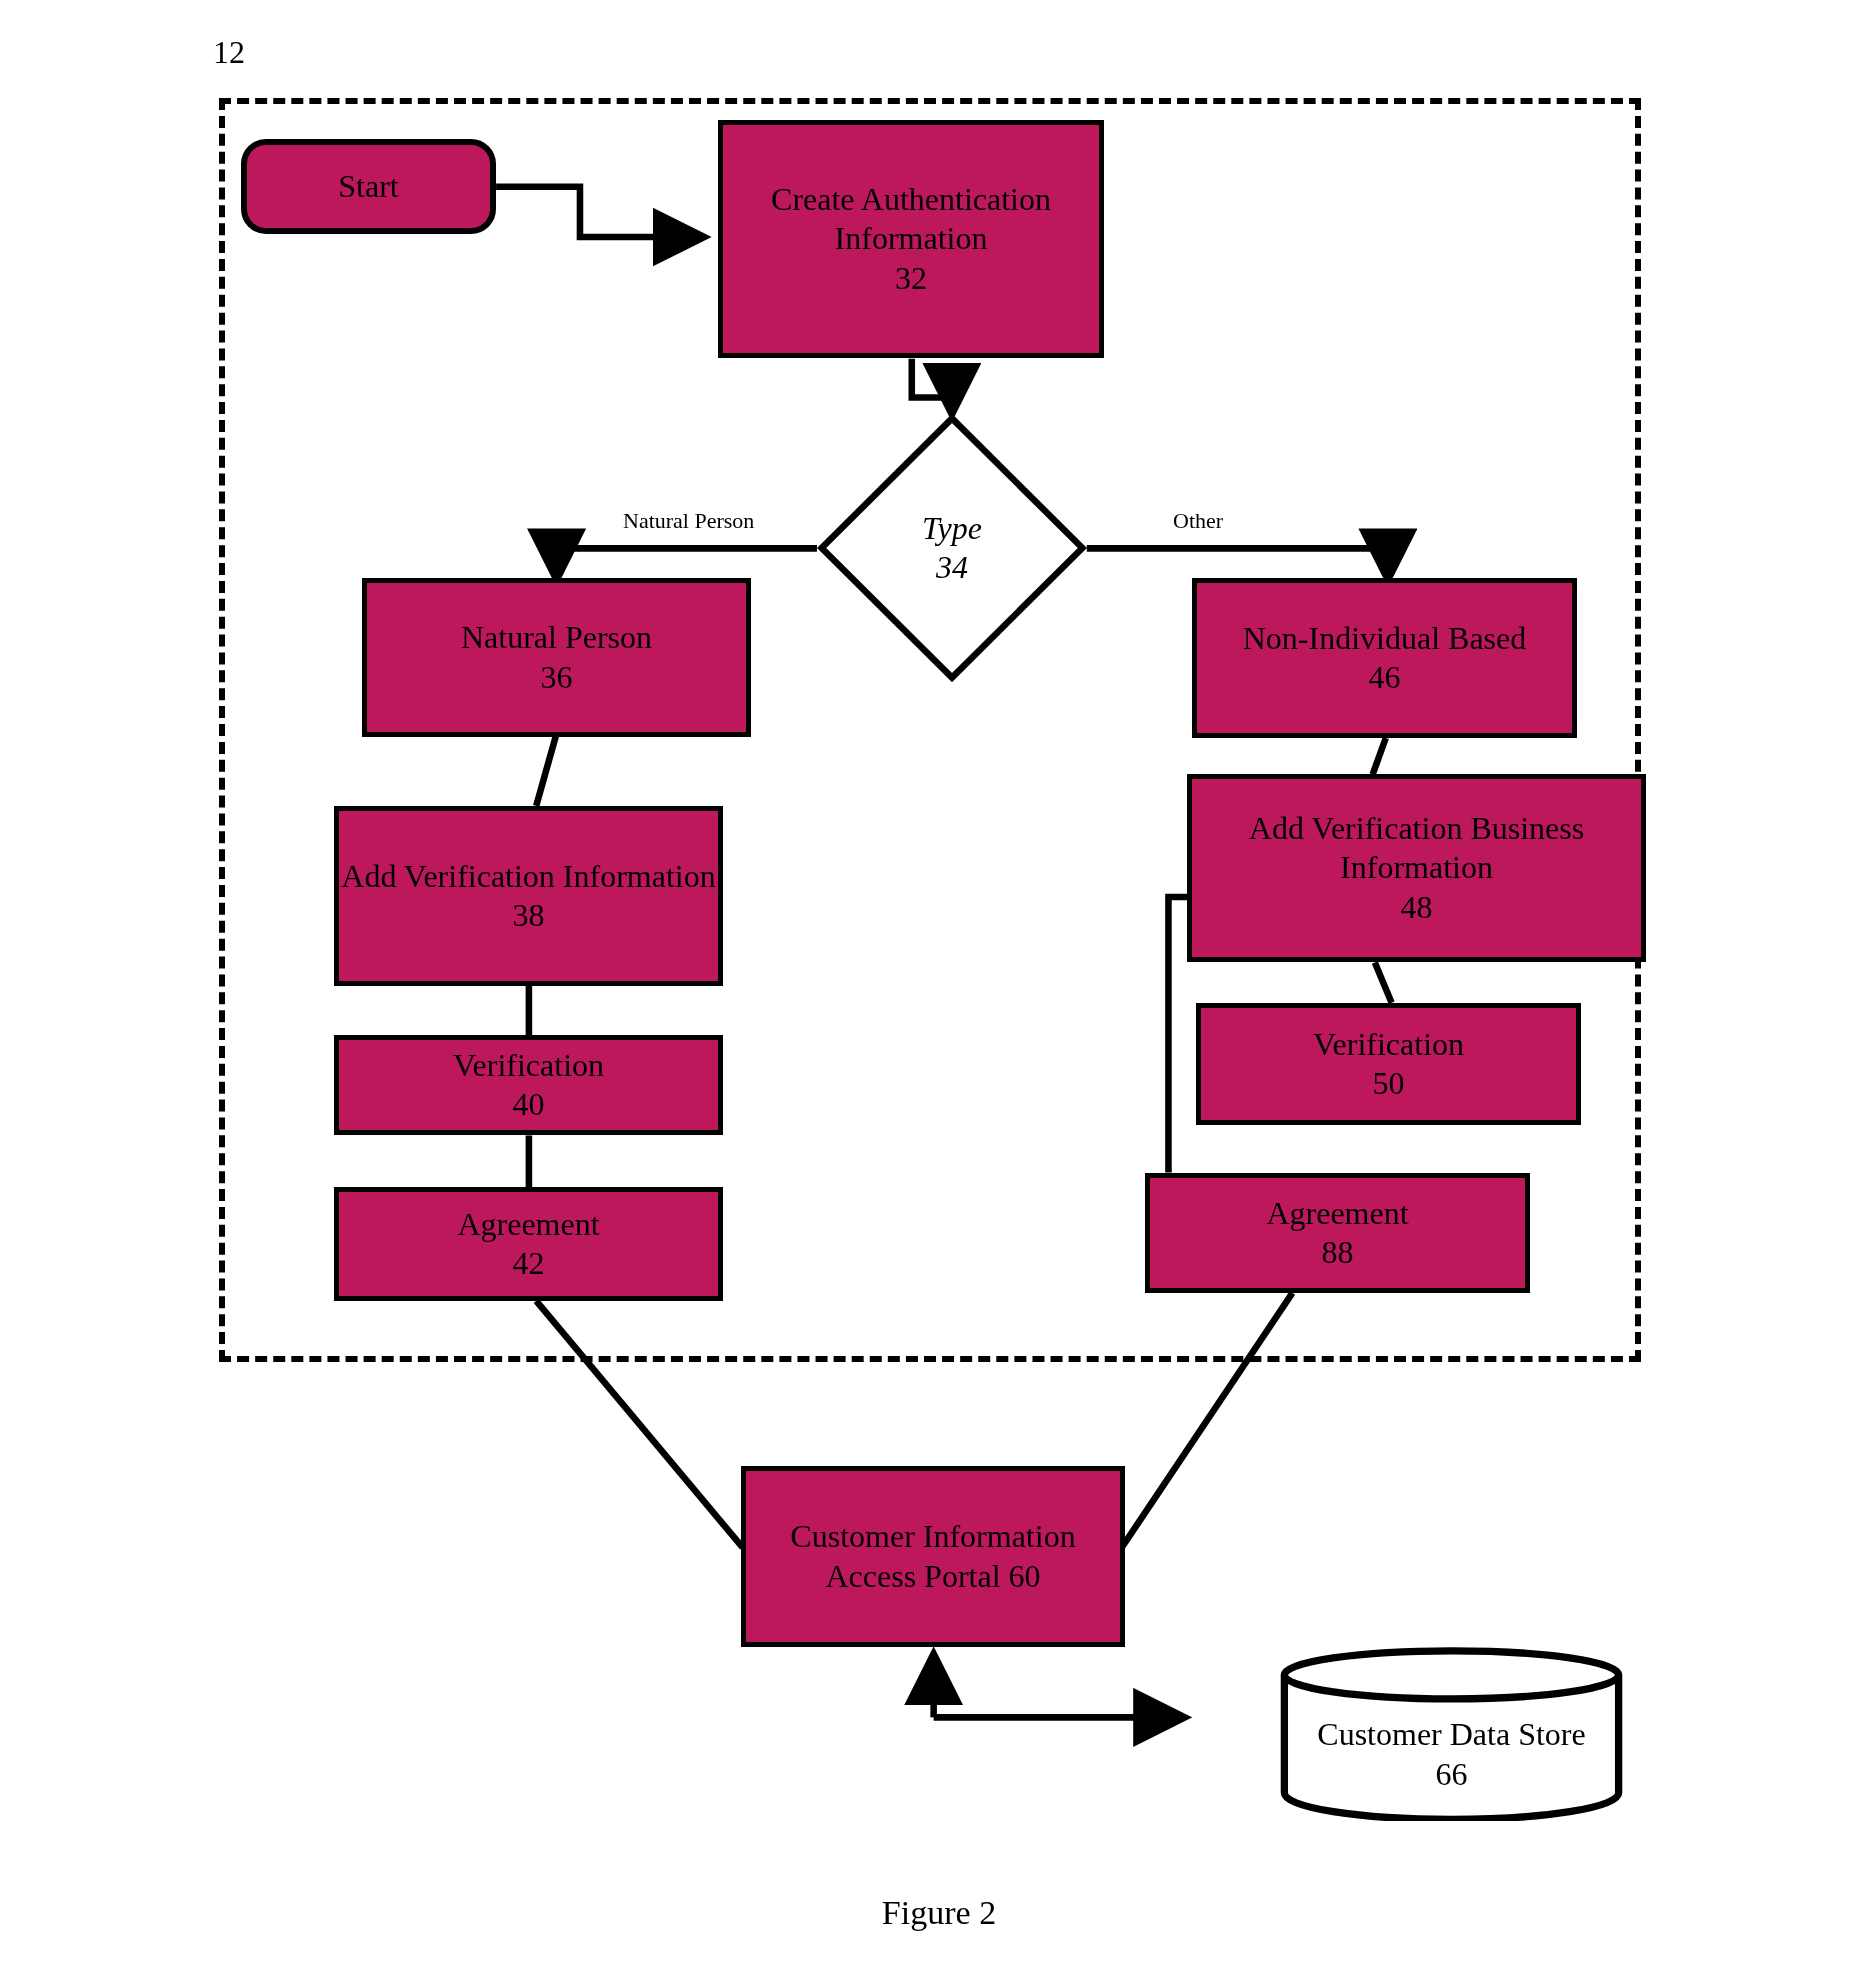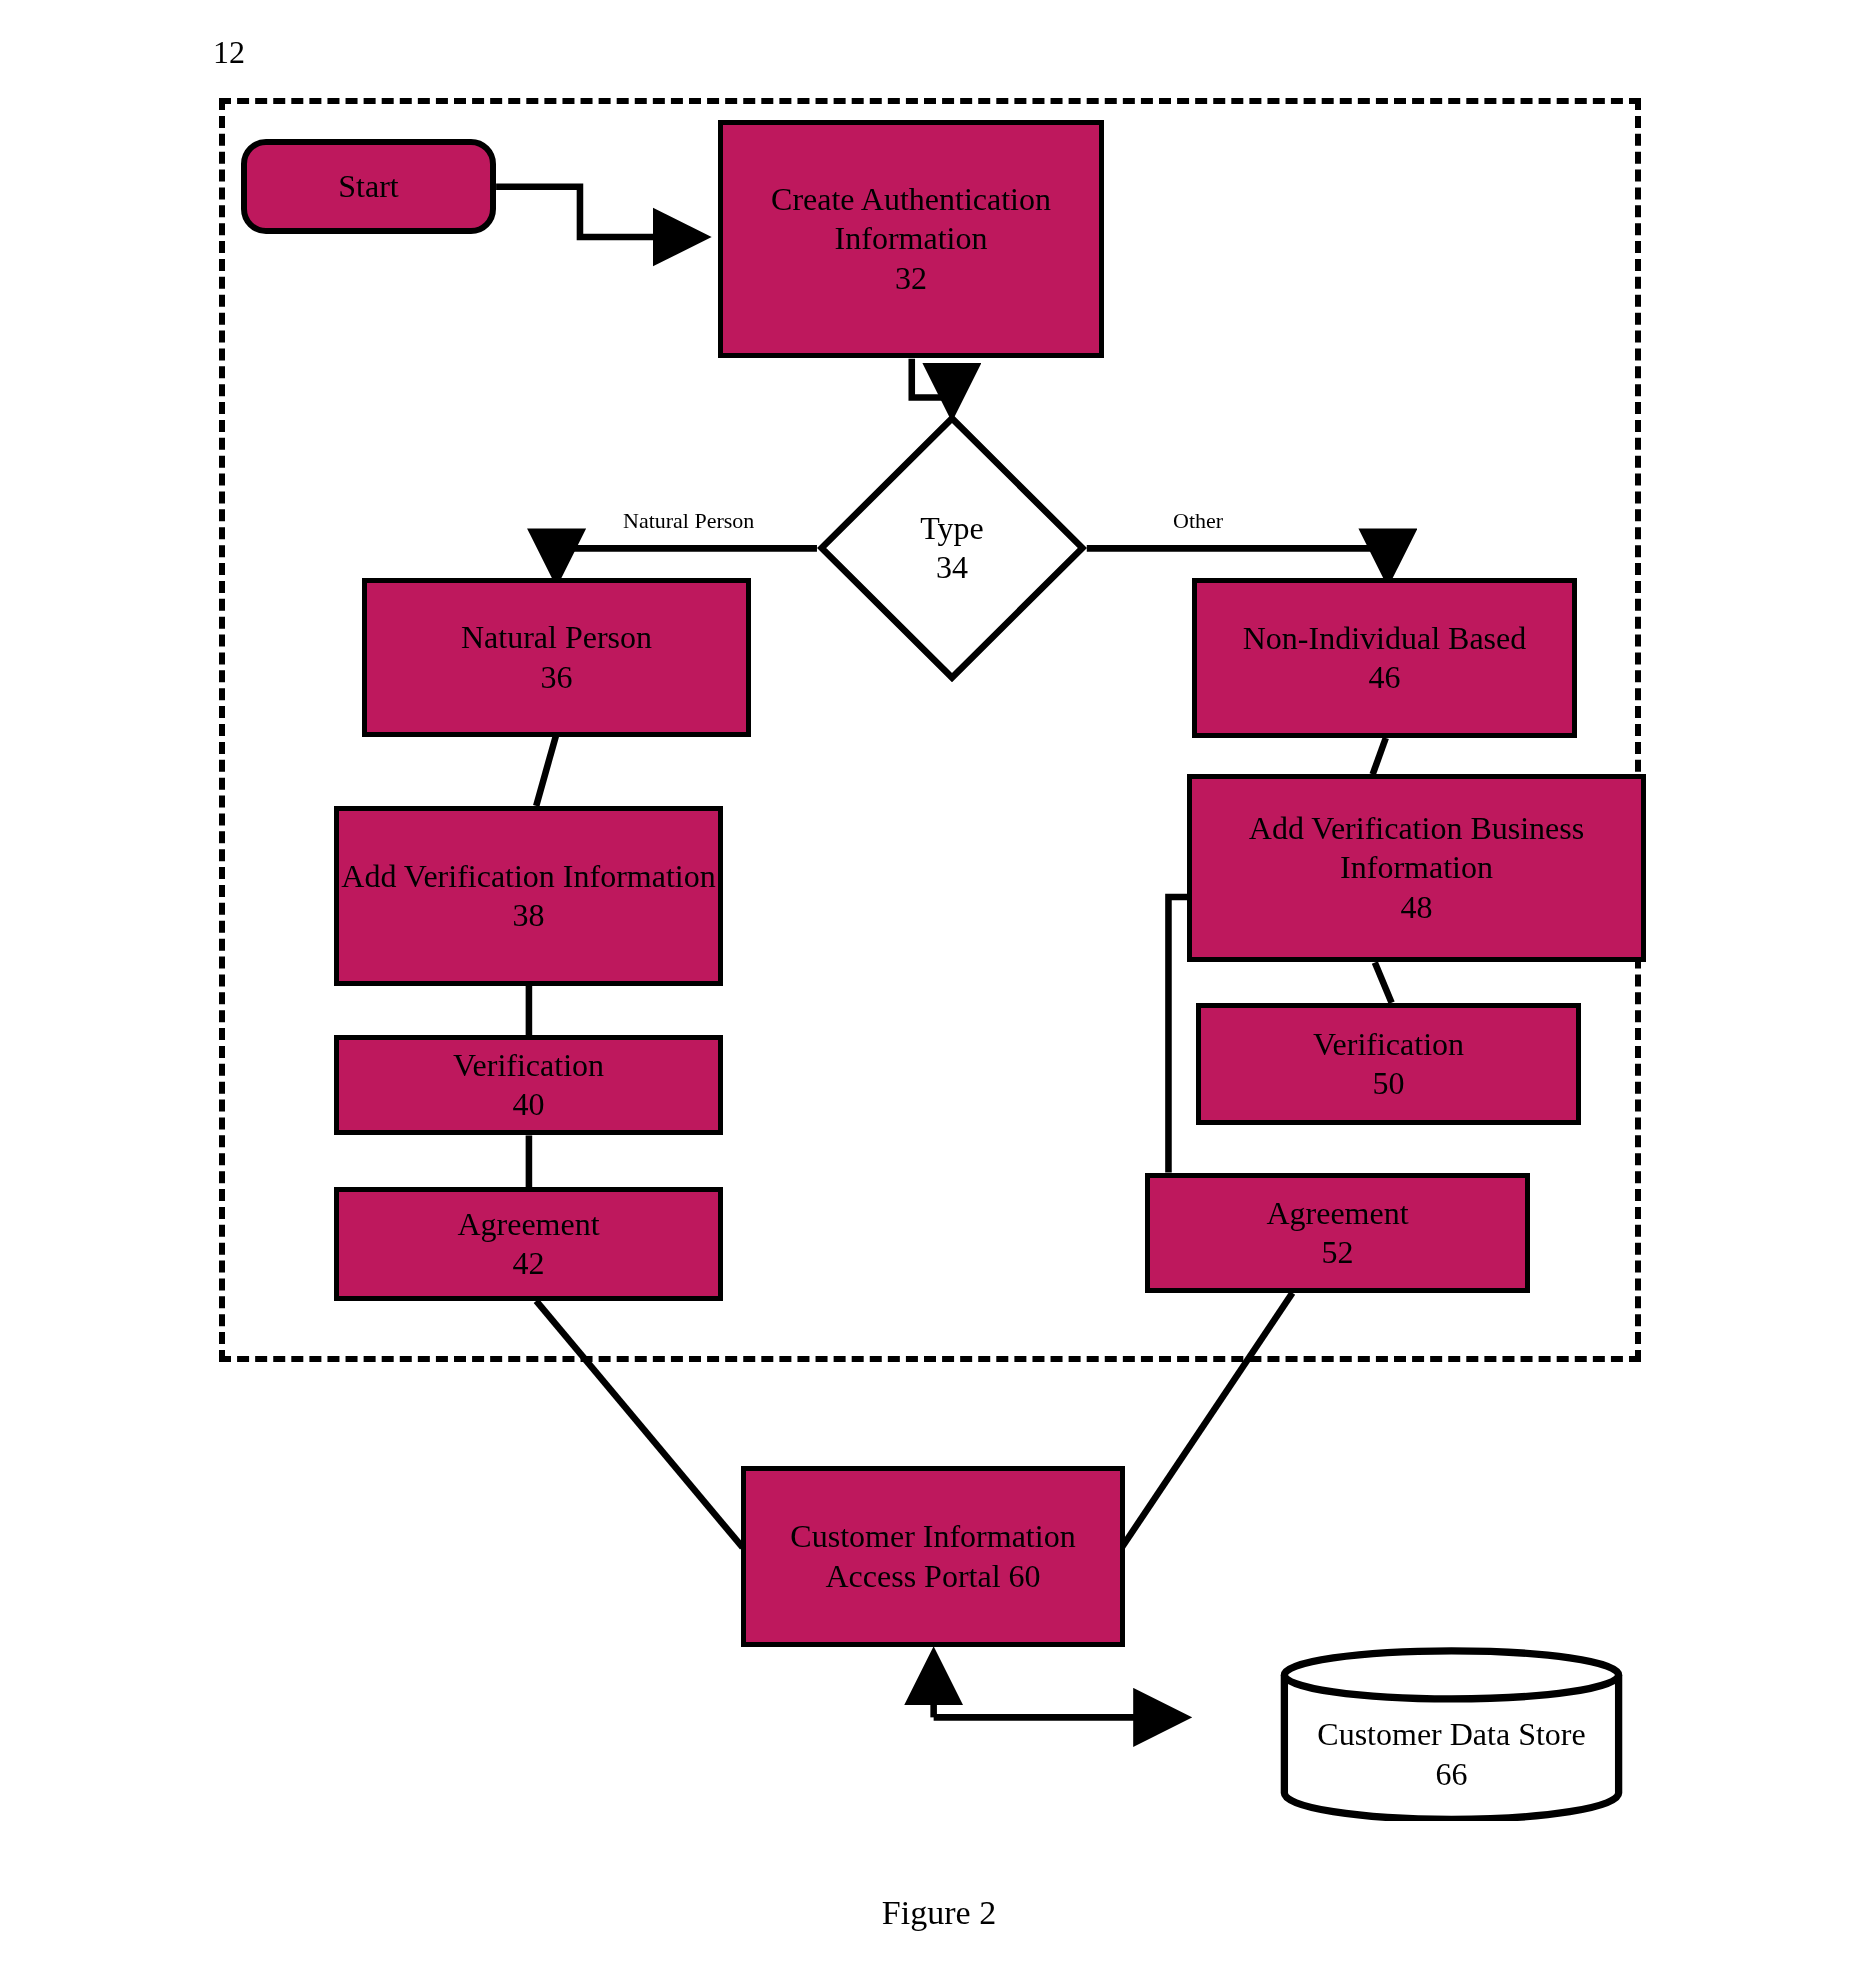--- a/index.html
+++ b/index.html
@@ -61,21 +61,21 @@
   .diamond {
     position: absolute;
     display: flex;
     flex-direction: column;
     align-items: center;
     justify-content: center;
     text-align: center;
     font-size: 32px;
     line-height: 1.22;
   }
-  .diamond .dtext { position: relative; z-index: 3; }
+  .diamond .dtext { position: relative; z-index: 3; font-style: italic; }
 
   
   .edge-label {
     position: absolute;
     font-size: 22px;
     line-height: 1;
     white-space: nowrap;
   }
 
   
@@ -197,21 +197,21 @@
     <span class="num">48</span>
   </div>
 
   <div class="node" style="left:1196px; top:1003px; width:385px; height:122px;">
     <span class="lbl">Verification</span>
     <span class="num">50</span>
   </div>
 
   <div class="node" style="left:1145px; top:1173px; width:385px; height:120px;">
     <span class="lbl">Agreement</span>
-    <span class="num">52</span>
+    <span class="num">88</span>
   </div>
 
   <div class="node" style="left:741px; top:1466px; width:384px; height:181px;">
     <span class="lbl">Customer Information Access Portal 60</span>
   </div>
 
   <div class="cylinder" style="left:1264px; top:1647px; width:343px; height:174px;margin-left:16px;">
     <svg width="343" height="174" viewBox="0 0 470 238" style="position:absolute; left:0; top:0;">
       <path d="M6,38 L6,200" fill="none" stroke="#000" stroke-width="10"></path>
       <path d="M464,38 L464,200" fill="none" stroke="#000" stroke-width="10"></path>

